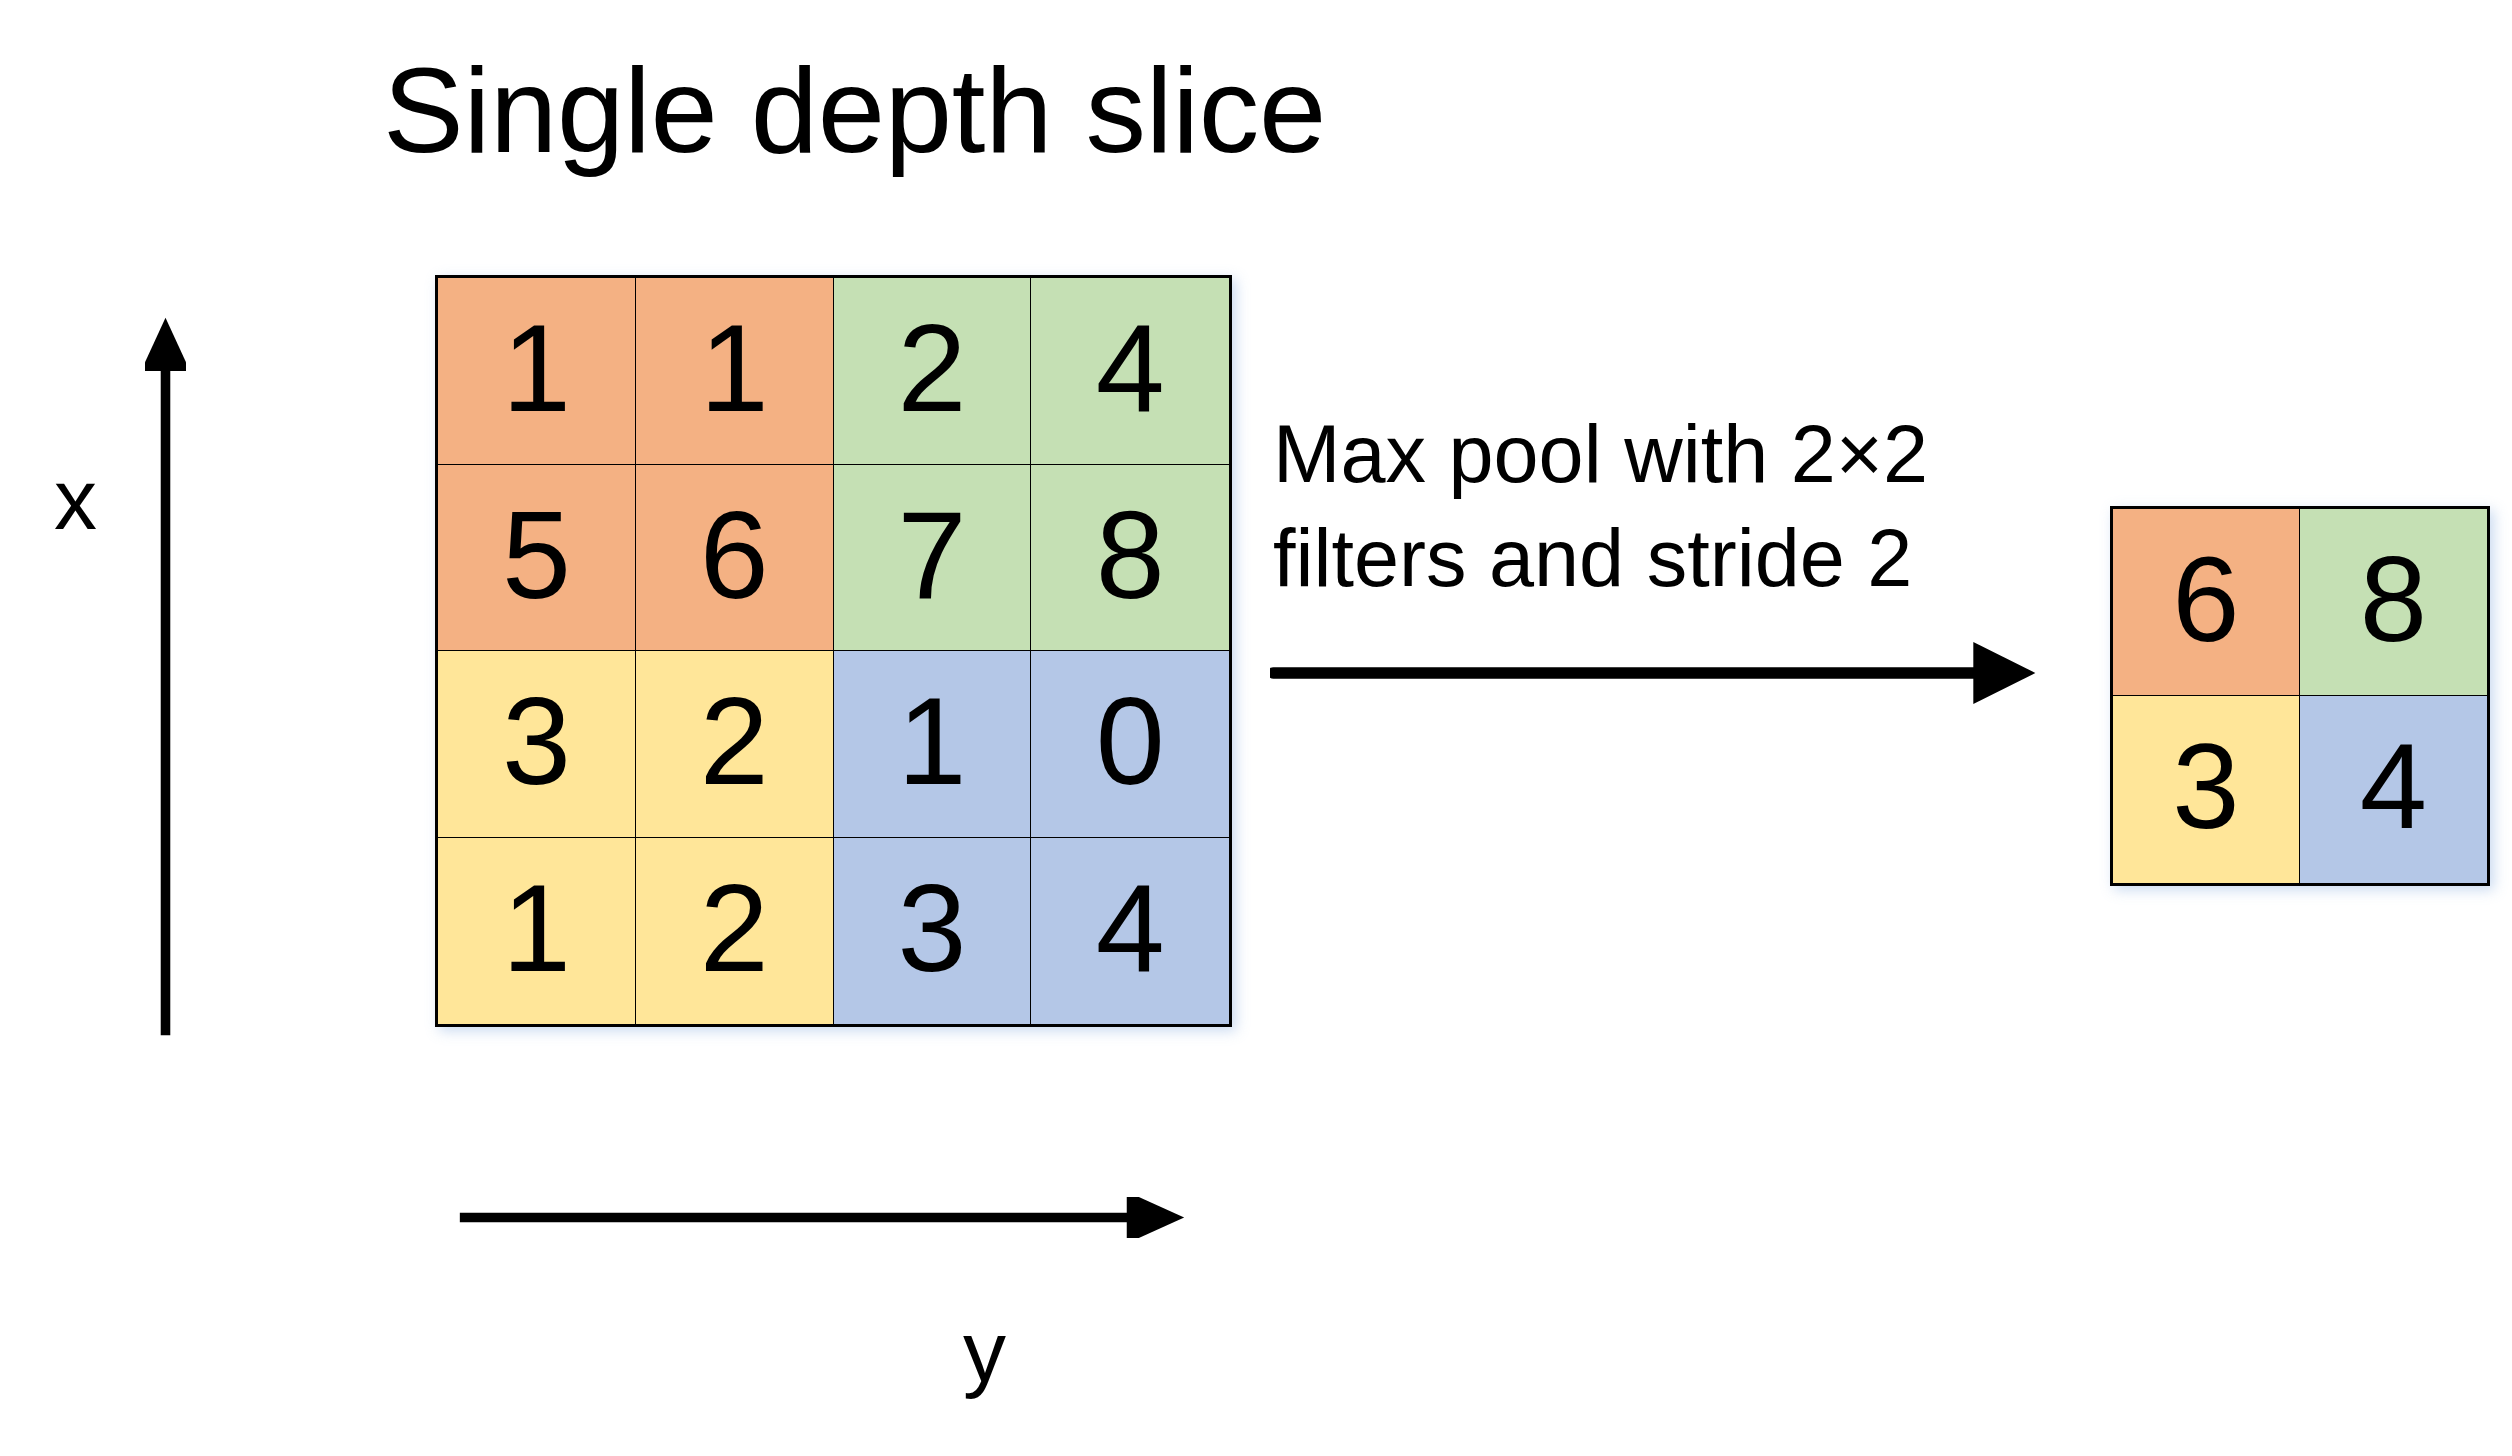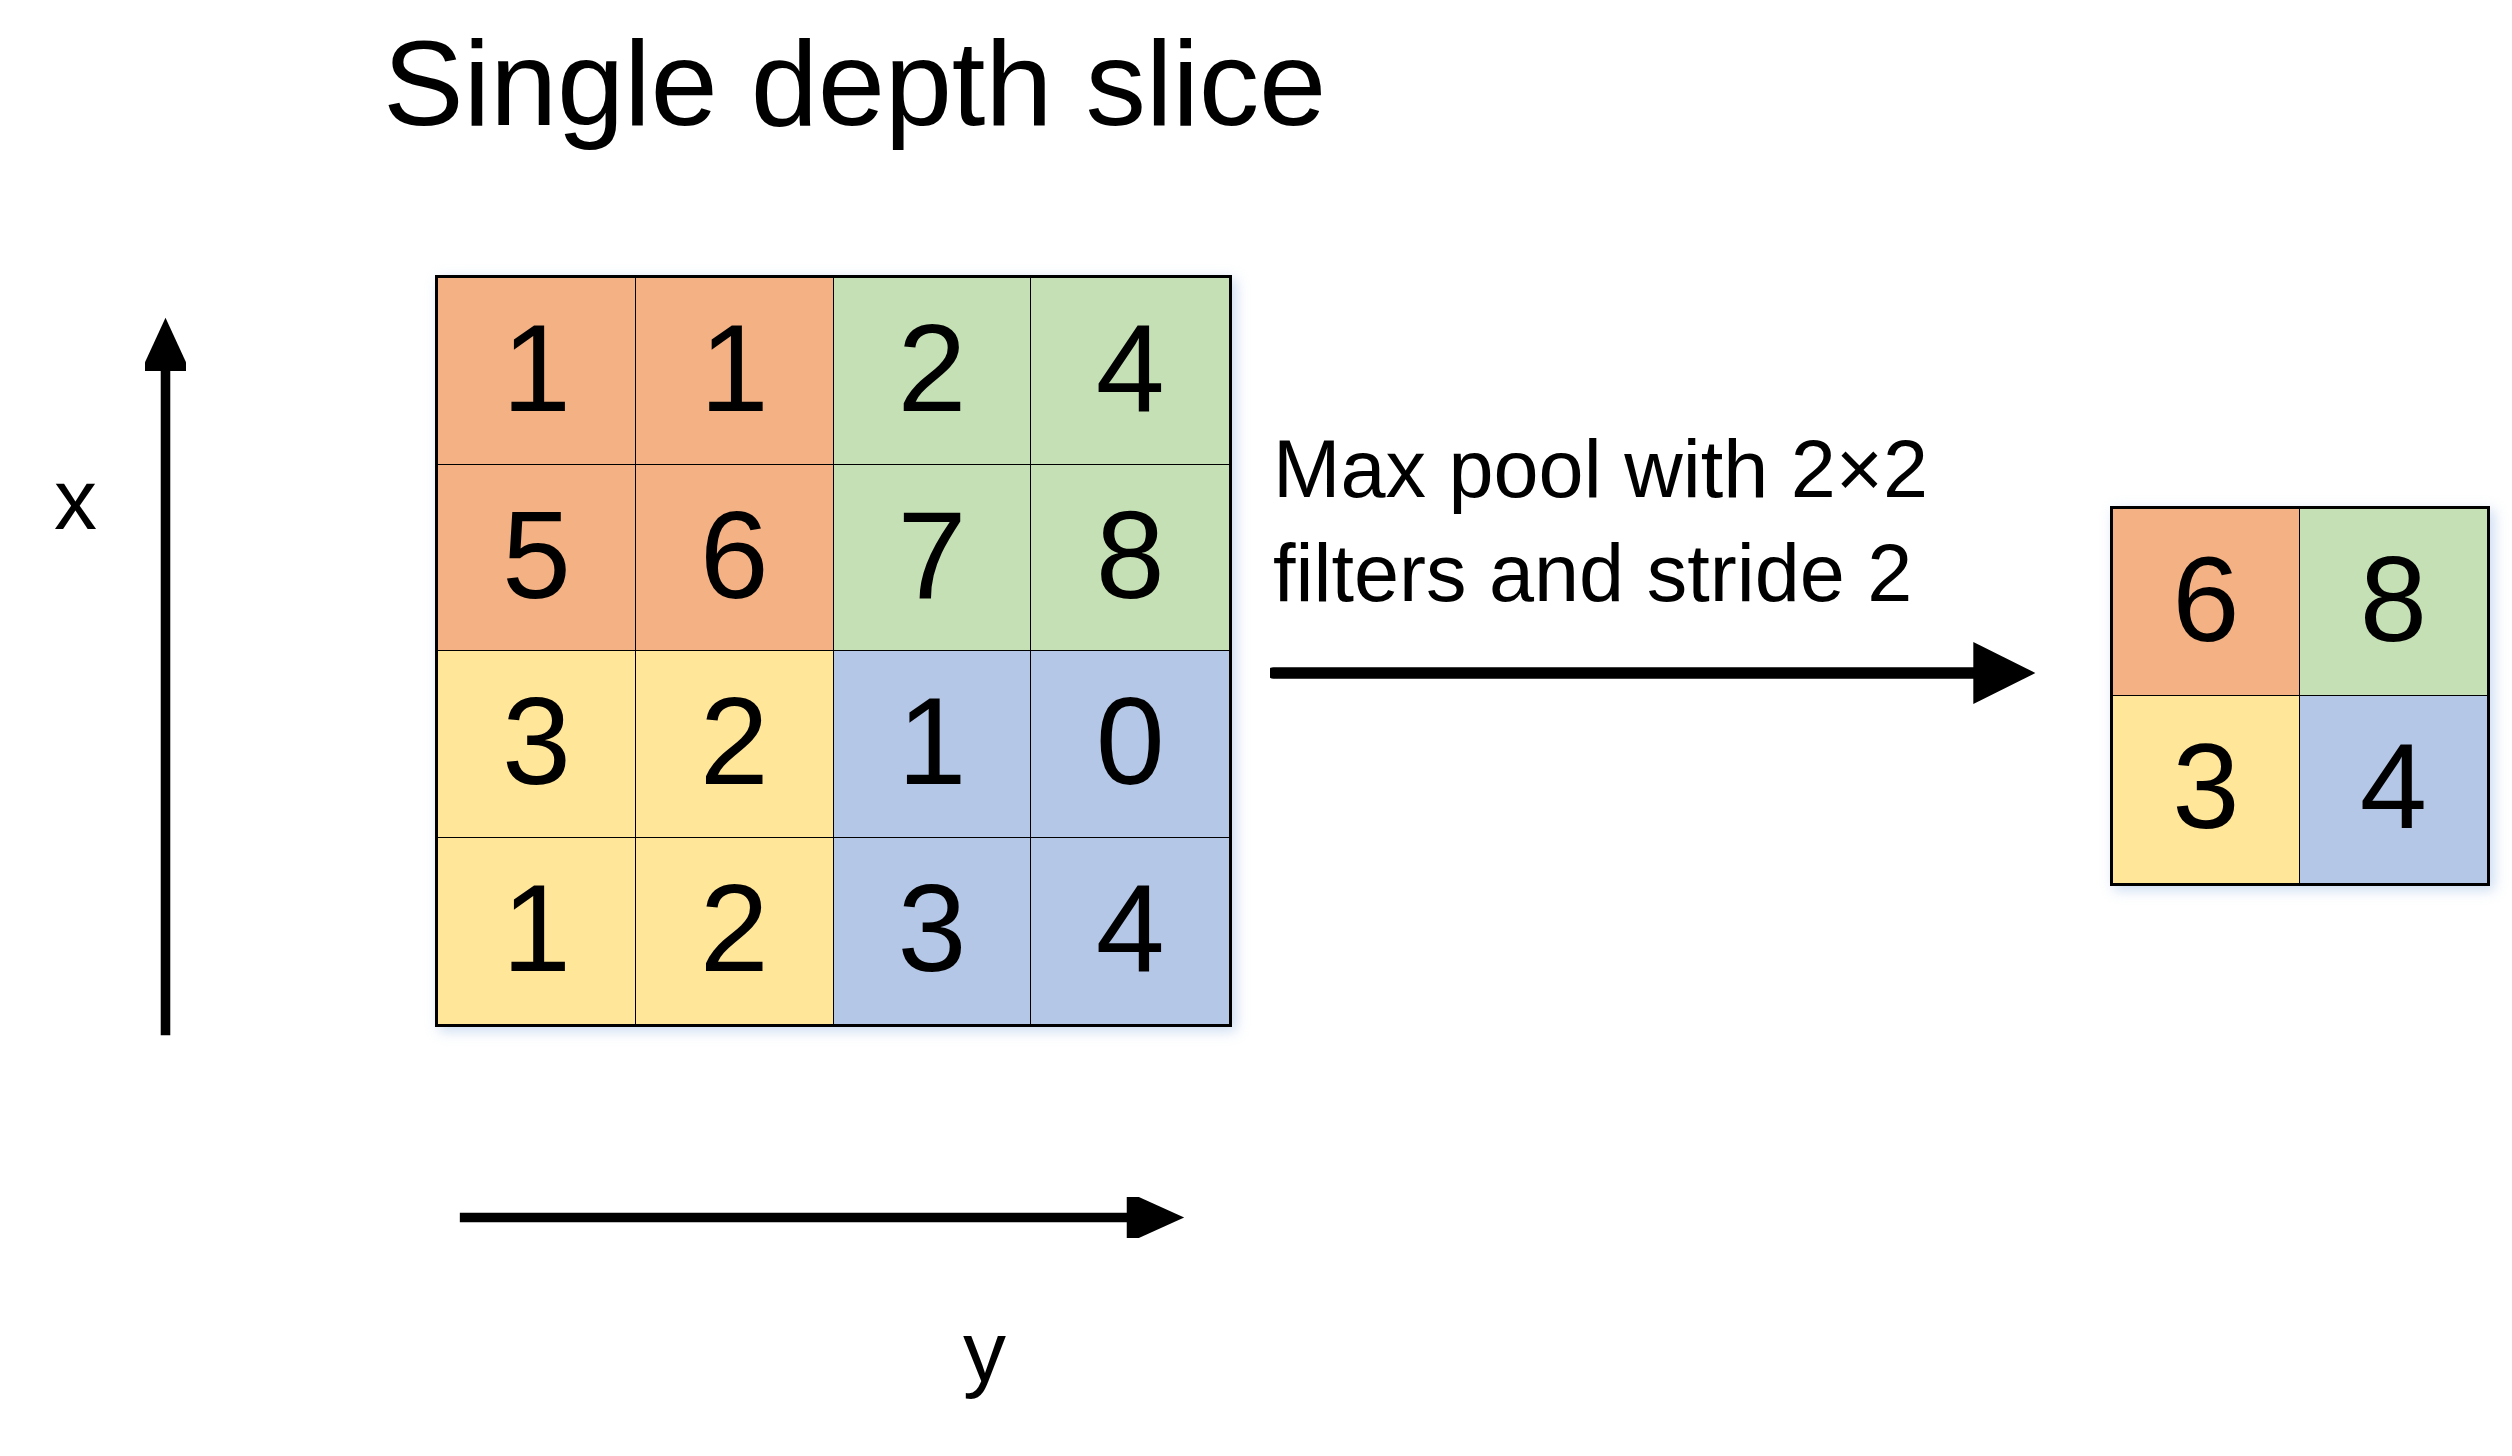--- a/index.html
+++ b/index.html
@@ -13,21 +13,21 @@
     position: relative;
     overflow: hidden;
     font-family: "Liberation Sans", sans-serif;
     color: #000000;
   }
 
   
   #slide-title {
     position: absolute;
     left: 383px;
-    top: 20px;
+    top: 47px;
     font-size: 121px;
     line-height: 1.05;
     font-weight: 400;
     letter-spacing: -0.3px;
     white-space: nowrap;
     color: #000000;
   }
 
   
   #x-axis-arrow {
@@ -90,21 +90,21 @@
     color: #000000;
     padding-bottom: 5.5px;
   }
   #input-grid .cell.lastcol { border-right: none; }
   #input-grid .cell.lastrow { border-bottom: none; }
 
   
   #transform-caption {
     position: absolute;
     left: 1273px;
-    top: 418px;
+    top: 403px;
     width: 814px;
     font-size: 81px;
     line-height: 1.28;
     color: #000000;
   }
   #transform-arrow {
     position: absolute;
     left: 1270px;
     top: 642px;
     width: 766px;

